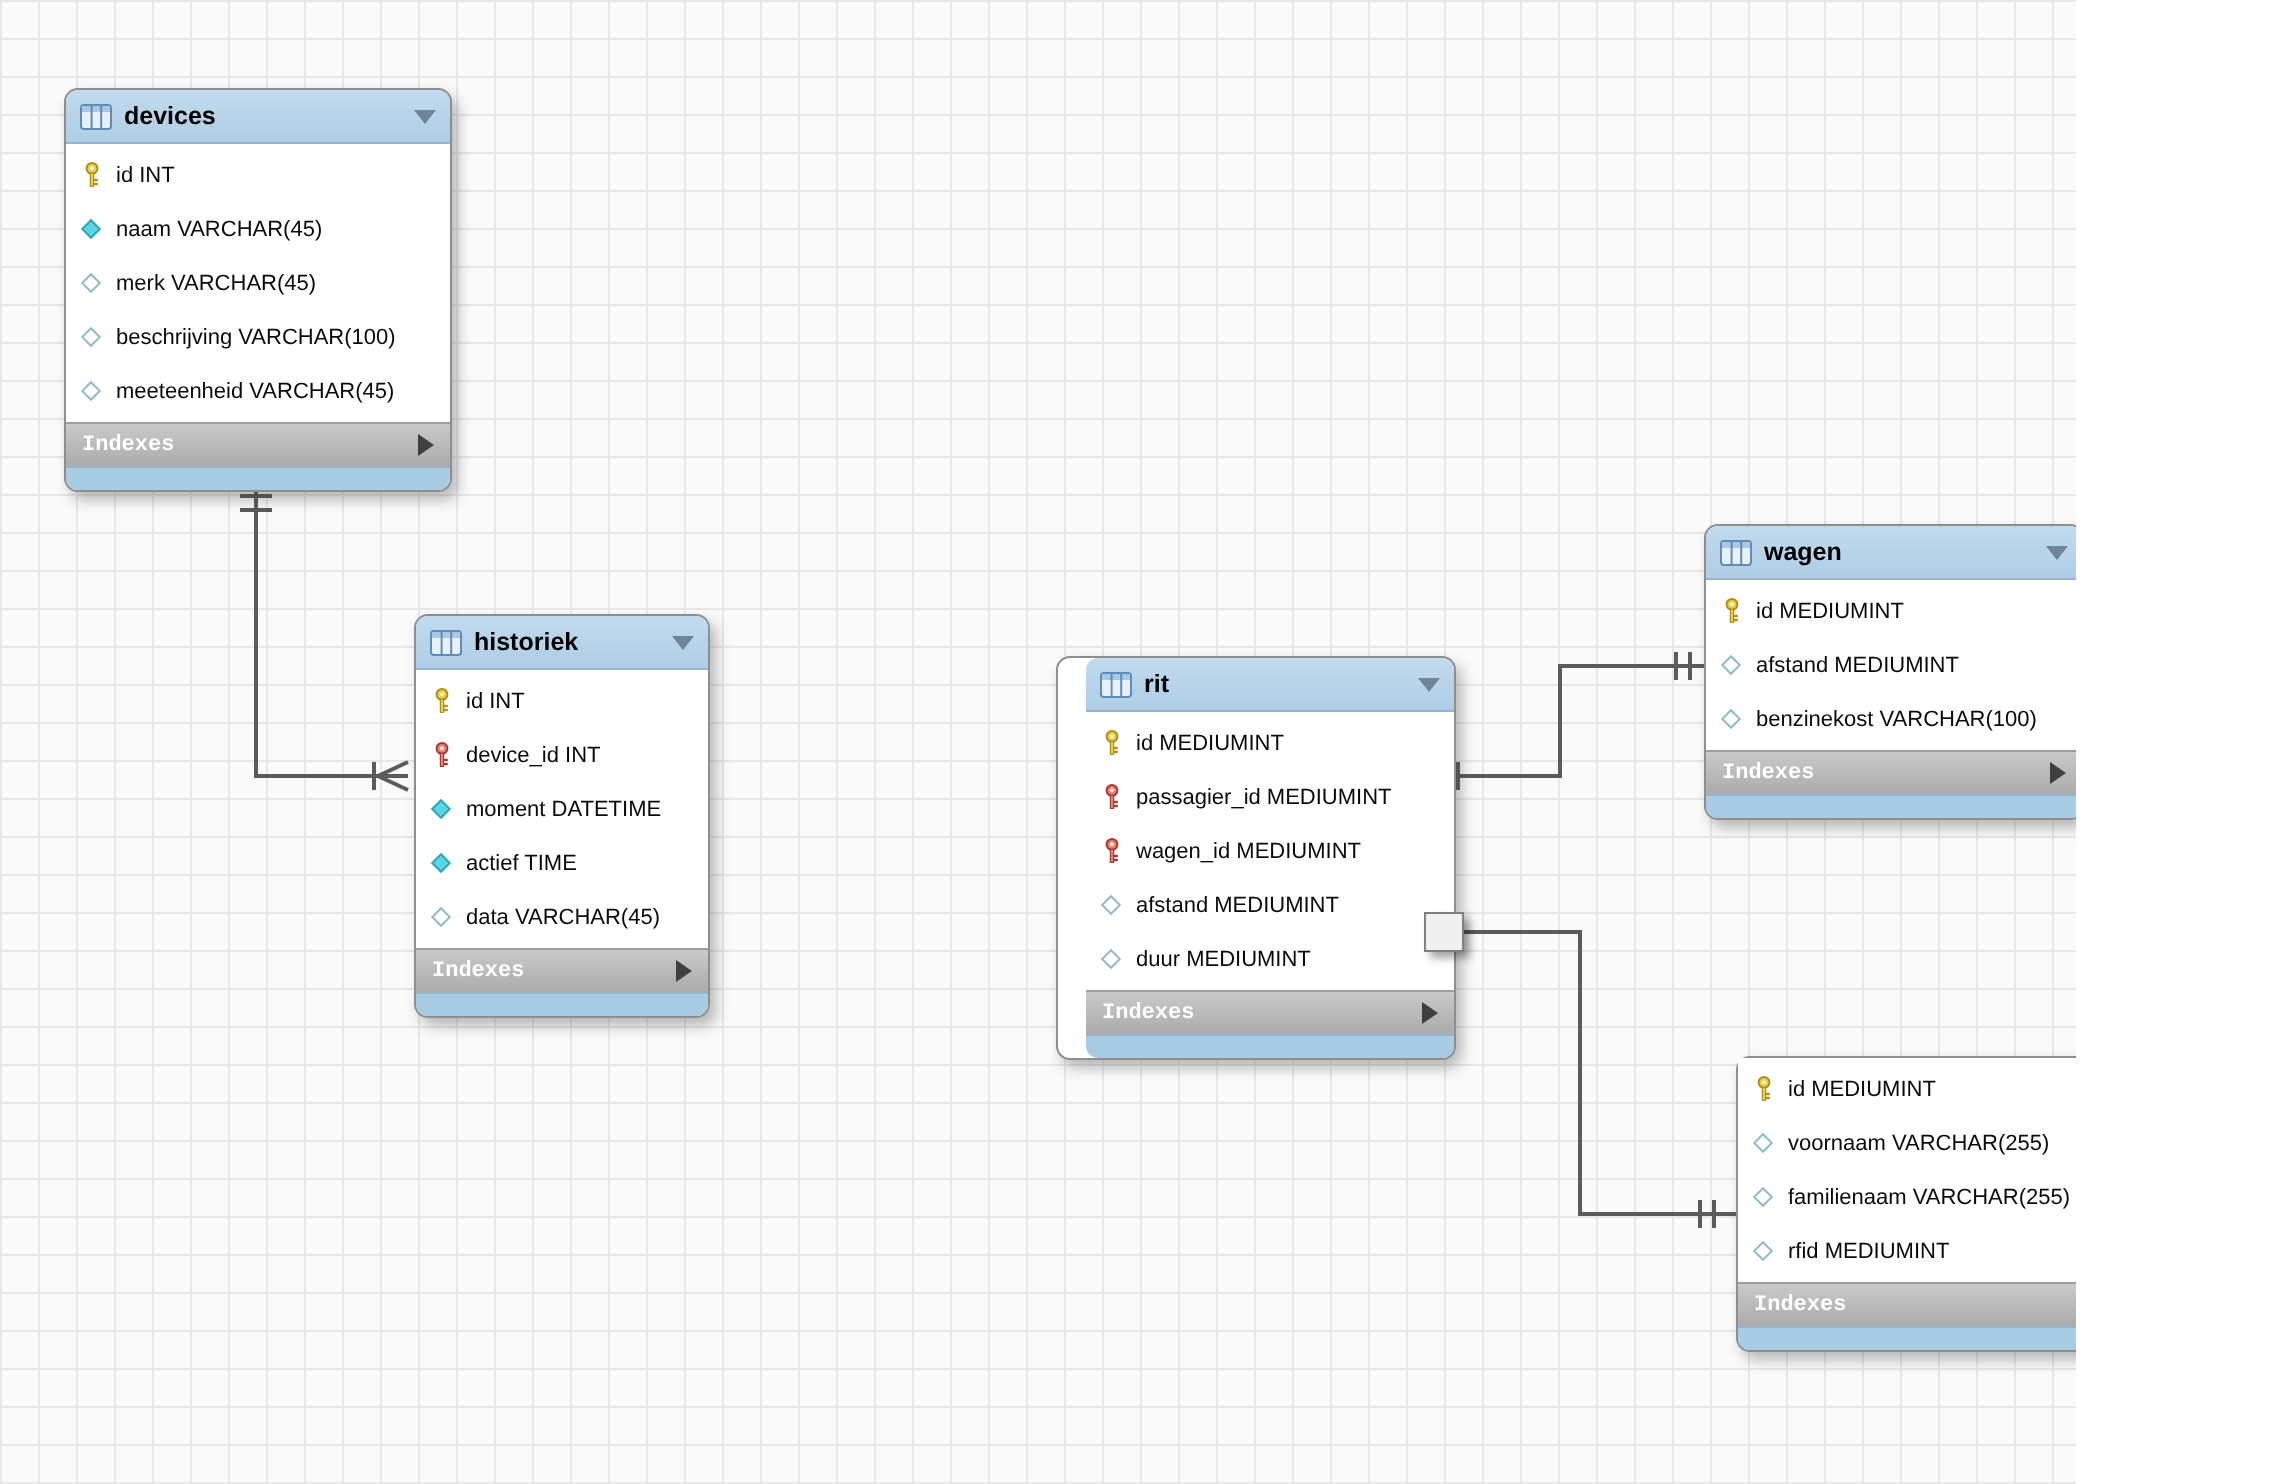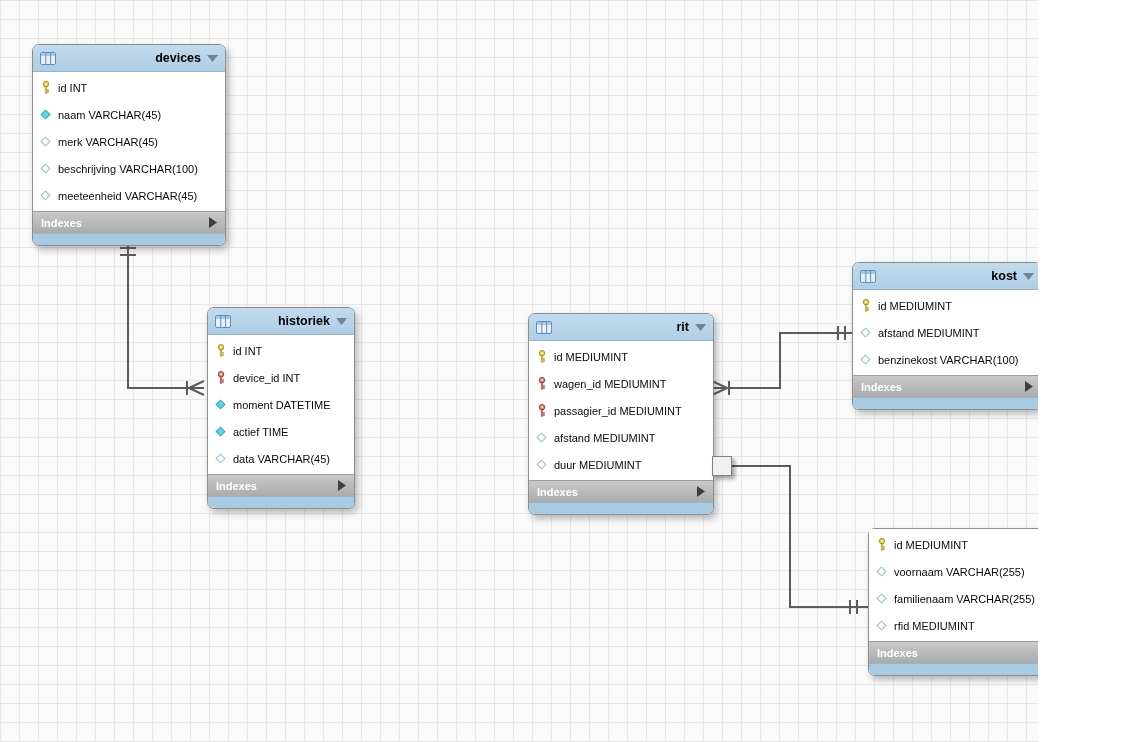--- a/index.html
+++ b/index.html
@@ -14,21 +14,20 @@
   }
   html,body{margin:0;padding:0;}
   body{font-family:"Liberation Sans",sans-serif;}
   #canvas{
     position:relative;width:1038px;height:742px;overflow:hidden;
     background-color:var(--canvas-bg);
     background-image:
       linear-gradient(to right,var(--grid-line) 1px,transparent 1px),
       linear-gradient(to bottom,var(--grid-line) 1px,transparent 1px);
     background-size:19px 19px;
-    text-align:right;
   }
   .wires{position:absolute;left:0;top:0;z-index:1;}
   .wire{stroke:var(--line-color);stroke-width:2;fill:none;}
   .table{
     position:absolute;z-index:2;border:1px solid var(--table-border);
     border-radius:7px;background:#ffffff;
     box-shadow:3px 4px 7px rgba(60,60,60,0.35);
   }
   .thead{
     display:flex;align-items:center;gap:6px;height:26px;padding:0 7px;
@@ -39,26 +38,27 @@
   .ticon,.collapse{display:flex;align-items:center;}
   .tbody{background:#ffffff;padding:2px 0;}
   .row{display:flex;align-items:center;gap:6px;height:27px;padding:0 6px;}
   .clabel{font-size:11px;color:var(--col-color);white-space:nowrap;}
   .cicon{display:flex;align-items:center;width:13px;justify-content:center;}
   .indexes{
     display:flex;align-items:center;justify-content:space-between;
     height:21px;padding:0 8px;
     background:linear-gradient(var(--indexes-gray-top),var(--indexes-gray-bot));
     border-top:1px solid #9c9c9c;
+    font-family:Liberation Mono, monospace;
   }
   .indexes span{font-size:11px;font-weight:bold;color:var(--indexes-text);}
   .tfoot{height:11px;background:var(--footer-blue);border-top:1px solid #98b4c9;border-radius:0 0 6px 6px;}
   .tbl-devices{left:32px;top:44px;width:192px;}
   .tbl-historiek{left:207px;top:291px;width:146px;margin-top:16px;}
-  .tbl-rit{left:528px;top:313px;width:184px;}
+  .tbl-rit{left:528px;top:328px;width:184px;padding-left:14px;}
   .tbl-wagen{left:852px;top:262px;width:188px;}
   .tbl-passagier{left:868px;top:528px;width:197px;}
   #rel-handle{
     position:absolute;left:712px;top:456px;width:18px;height:18px;z-index:3;
     background:#f0f0f0;border:1px solid #7f7f7f;
     box-shadow:3px 3px 4px rgba(0,0,0,0.35);
   }
 </style>
 </head>
 <body>
@@ -271,33 +271,33 @@
       <div class="row">
         <span class="cicon">
             <svg width="12" height="13" viewBox="0 0 12 13">
               <circle cx="6" cy="3.2" r="2.7" fill="#e4867c" stroke="#a43c33"></circle>
               <circle cx="6" cy="3.1" r="0.9" fill="#fff"></circle>
               <rect x="5.2" y="5.6" width="1.6" height="6.6" fill="#e4867c" stroke="#a43c33" stroke-width="0.6"></rect>
               <rect x="6.9" y="8.4" width="2" height="1.2" fill="#a43c33"></rect>
               <rect x="6.9" y="10.4" width="2" height="1.2" fill="#a43c33"></rect>
             </svg>
           </span>
-        <span class="clabel">wagen_id MEDIUMINT</span>
+        <span class="clabel">passagier_id MEDIUMINT</span>
       </div>
       <div class="row">
         <span class="cicon">
             <svg width="12" height="13" viewBox="0 0 12 13">
               <circle cx="6" cy="3.2" r="2.7" fill="#e4867c" stroke="#a43c33"></circle>
               <circle cx="6" cy="3.1" r="0.9" fill="#fff"></circle>
               <rect x="5.2" y="5.6" width="1.6" height="6.6" fill="#e4867c" stroke="#a43c33" stroke-width="0.6"></rect>
               <rect x="6.9" y="8.4" width="2" height="1.2" fill="#a43c33"></rect>
               <rect x="6.9" y="10.4" width="2" height="1.2" fill="#a43c33"></rect>
             </svg>
           </span>
-        <span class="clabel">passagier_id MEDIUMINT</span>
+        <span class="clabel">wagen_id MEDIUMINT</span>
       </div>
       <div class="row">
         <span class="cicon">
             <svg width="13" height="13" viewBox="0 0 13 13">
               <rect x="3.4" y="3.4" width="6.2" height="6.2" transform="rotate(45 6.5 6.5)" fill="#ffffff" stroke="#93bac9"></rect>
             </svg>
           </span>
         <span class="clabel">afstand MEDIUMINT</span>
       </div>
       <div class="row">
@@ -321,21 +321,21 @@
   <div class="table tbl-wagen">
     <div class="thead">
       <span class="ticon">
         <svg width="16" height="13" viewBox="0 0 16 13">
             <rect x="0.5" y="0.5" width="15" height="12" rx="1.5" fill="#e8f1fa" stroke="#5f8cb8"></rect>
             <rect x="1" y="1" width="14" height="3" fill="#a9c8e4"></rect>
             <line x1="5.8" y1="1" x2="5.8" y2="12" stroke="#5f8cb8"></line>
             <line x1="10.6" y1="1" x2="10.6" y2="12" stroke="#5f8cb8"></line>
           </svg>
       </span>
-      <span class="ttitle">kost</span>
+      <span class="ttitle">wagen</span>
       <span class="collapse">
         <svg width="11" height="7" viewBox="0 0 11 7">
             <polygon points="0,0 11,0 5.5,7" fill="#6f8496"></polygon>
           </svg>
       </span>
     </div>
     <div class="tbody">
       <div class="row">
         <span class="cicon">
             <svg width="12" height="13" viewBox="0 0 12 13">

